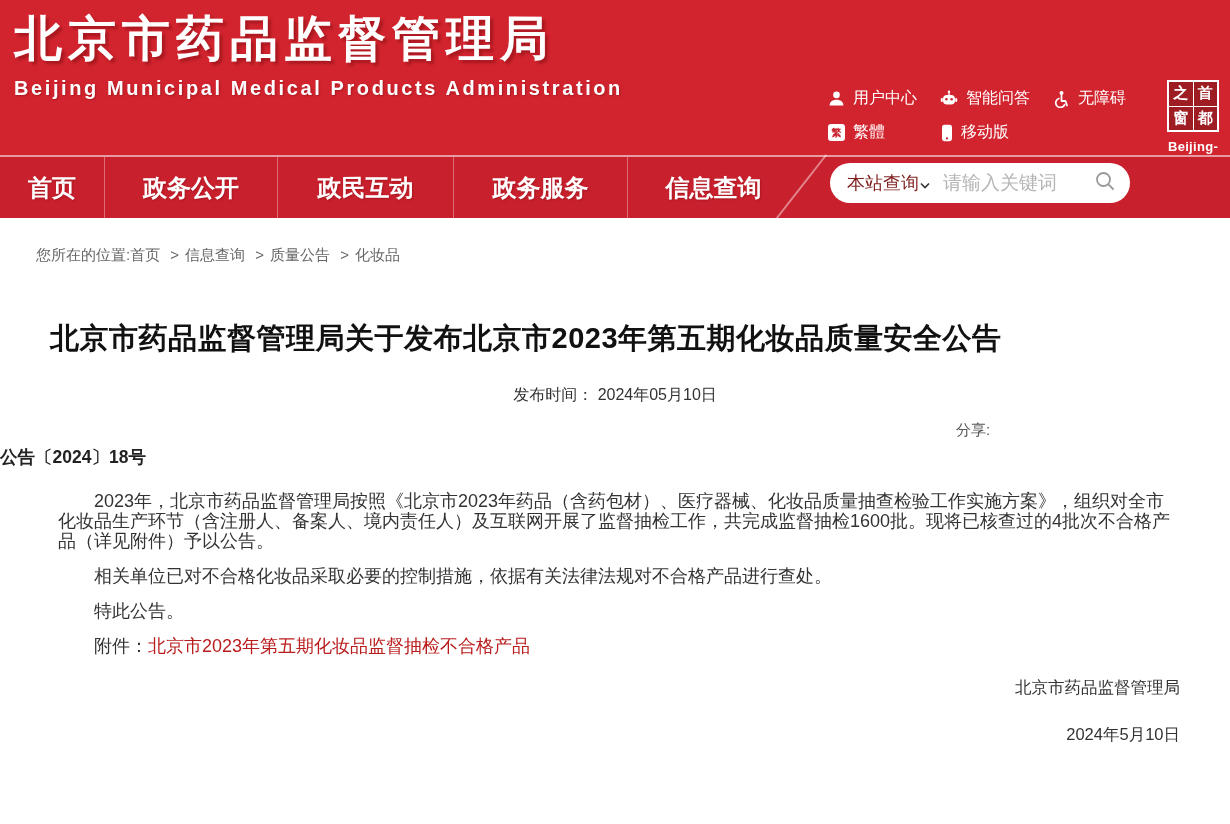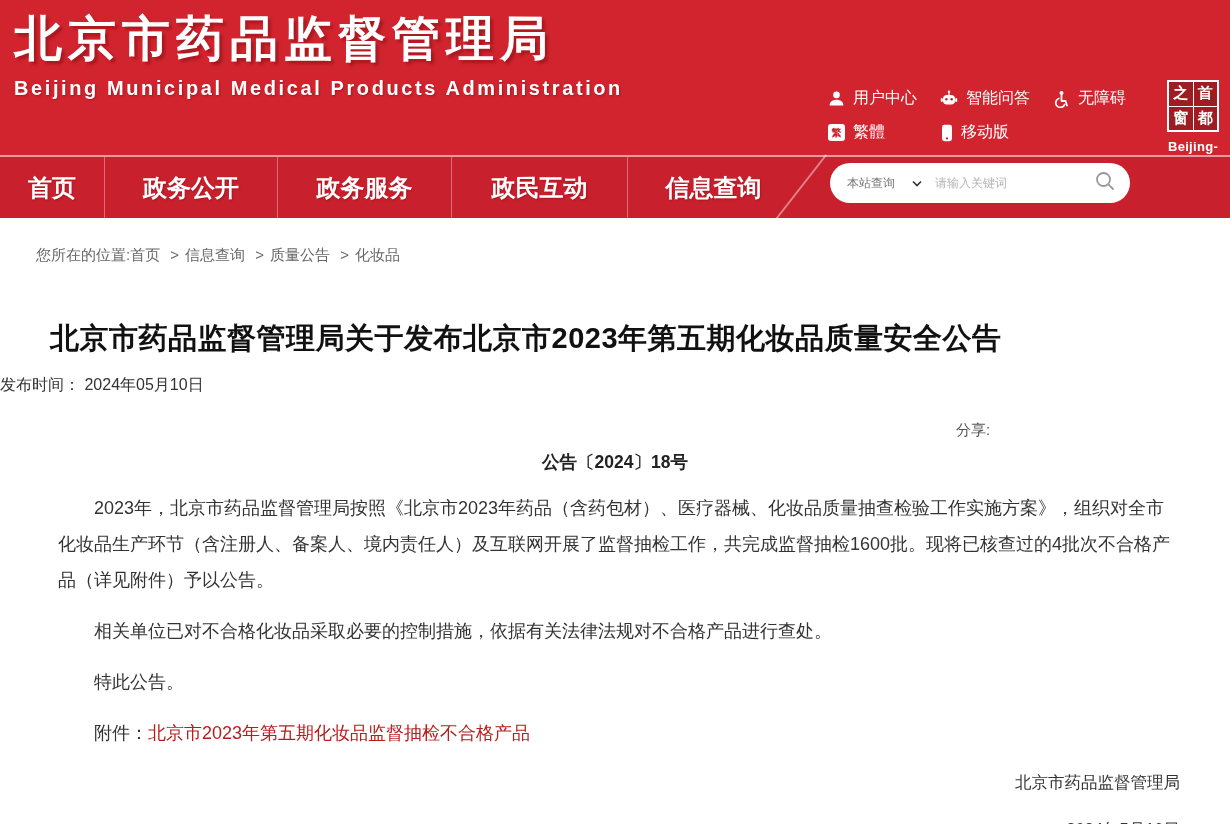--- a/index.html
+++ b/index.html
@@ -55,41 +55,41 @@
   .nav-slash {
     position:absolute; left:797px; top:-12px; width:2px; height:92px;
     background:rgba(255,255,255,.45); transform:rotate(38deg);
   }
   .search-box {
     position:absolute; left:830px; top:6px; width:300px; height:40px;
     background:#fff; border-radius:20px; display:flex; align-items:center;
     padding:0 14px 0 17px;
   }
   .search-scope {
-    display:flex; align-items:center; gap:17px; font-size:12px; color:#737373;
+    display:flex; align-items:center; gap:1px; font-size:18px; color:#7f1d1d;
     cursor:pointer; white-space:nowrap;
   }
   .search-input {
     flex:1; border:none; outline:none; background:transparent;
-    font-size:12px; color:#333; margin-left:13px; min-width:0;
+    font-size:19px; color:#333; margin-left:13px; min-width:0;
     font-family:"Liberation Sans","DejaVu Sans",sans-serif;
   }
   .search-input::placeholder { color:#b5b5b5; }
   
   .breadcrumb { margin:28px 0 0 36px; font-size:15px; color:#666; }
   .breadcrumb a { color:#666; text-decoration:none; cursor:pointer; }
   .crumb-sep { margin:0 6px; }
   .article-title {
     margin:54px 50px 0; text-align:left; font-size:29px; font-weight:bold;
     color:#111; letter-spacing:.5px;
   }
-  .pub-line { margin-top:16px; font-size:16px; color:#333; }
+  .pub-line { margin-top:26px; text-align:center; font-size:16px; color:#333; }
   .share-label { position:absolute; left:956px; top:421px; font-size:15px; color:#555; }
-  .doc-number { margin-top:54px; text-align:center; font-size:17.5px; font-weight:bold; color:#222; }
-  .article-body { margin:16px 58px 0; font-size:18px; line-height:36px; color:#333; }
+  .doc-number { margin-top:39px; text-align:left; font-size:17.5px; font-weight:bold; color:#222; }
+  .article-body { margin:22px 58px 0; font-size:18px; line-height:20px; color:#333; }
   .article-body p { text-indent:2em; margin-bottom:15px; }
   .attachment-link { color:#b91c1c; text-decoration:none; cursor:pointer; }
   .sig-line { text-align:right; margin:0 50px 15px 0; font-size:16.5px; color:#333; line-height:32px; }
 </style>
 </head>
 <body>
 
 <header class="site-header">
   <div class="brand">
     <div class="site-name">北京市药品监督管理局</div>
@@ -157,22 +157,22 @@
       <span>都</span>
     </div>
     <div class="cw-caption">Beijing-China</div>
   </div>
 </header>
 
 <nav class="main-nav">
   <ul class="nav-list">
     <li class="nav-item sep w1">首页</li>
     <li class="nav-item sep w2">政务公开</li>
+    <li class="nav-item sep w4">政民互动</li>
     <li class="nav-item sep w3">政务服务</li>
-    <li class="nav-item sep w4">政民互动</li>
     <li class="nav-item w5">信息查询</li>
   </ul>
   <div class="nav-slash"></div>
 
   <div class="search-box">
     <span class="search-scope">
       <span>本站查询</span>
       <span>
         <svg width="10" height="7" viewBox="0 0 10 7">
             <polyline points="1,1.5 5,5.5 9,1.5" fill="none" stroke="#333" stroke-width="1.6"></polyline>

